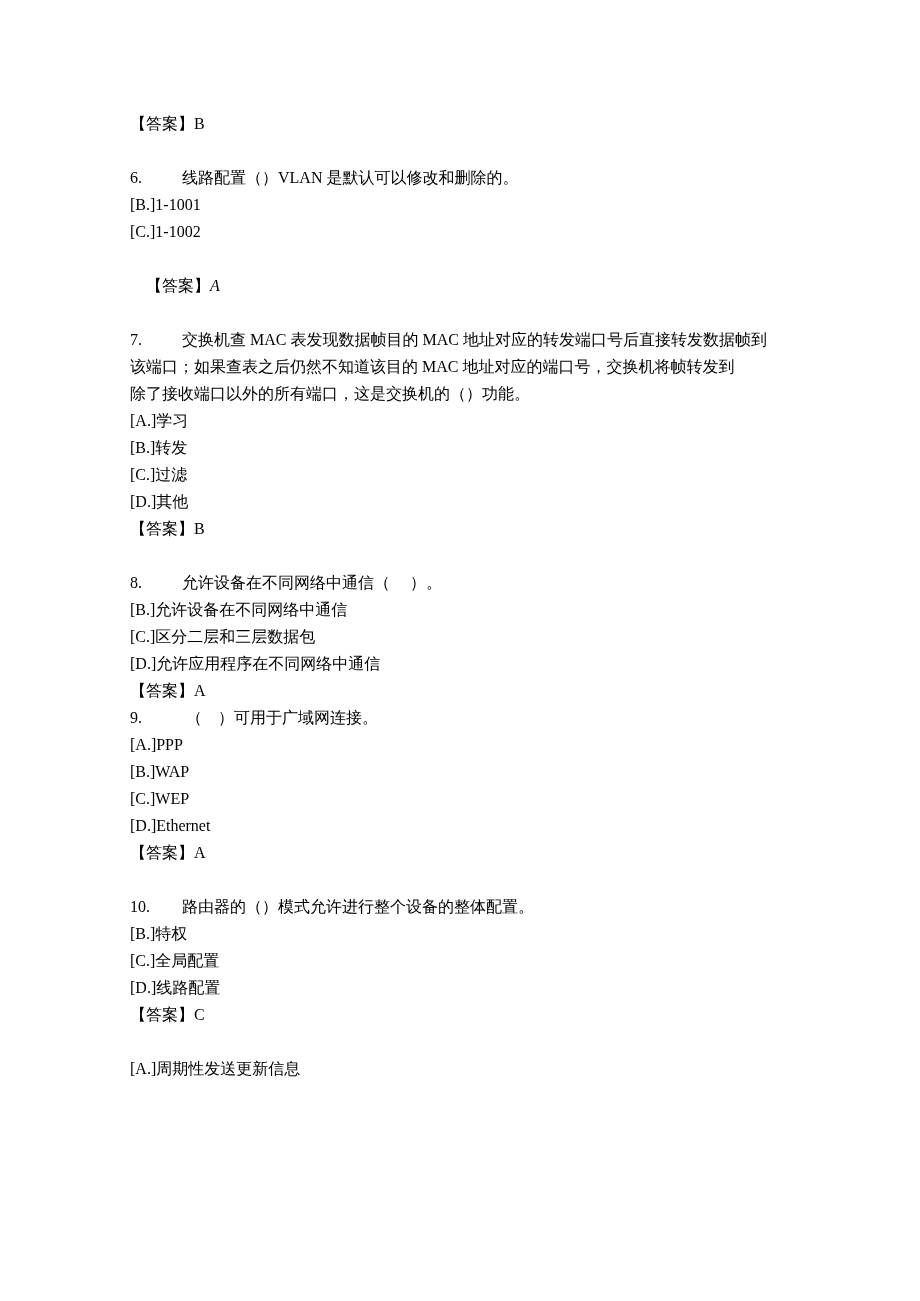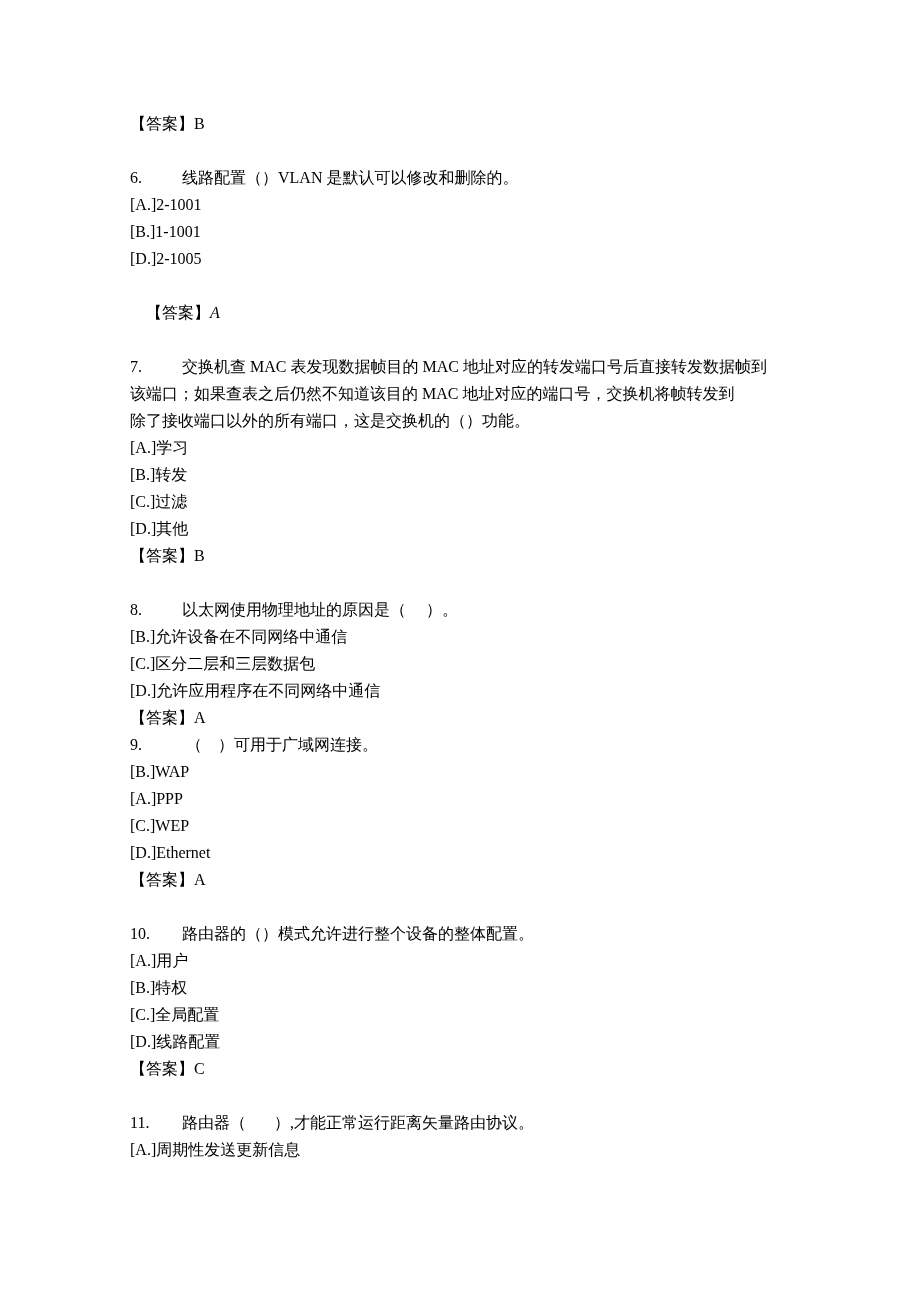--- a/index.html
+++ b/index.html
@@ -40,70 +40,64 @@
 
 <div class="page">
 
   <div class="line">【答案】B</div>
   <div class="blank"></div>
 
   <div class="line q-start">
     <span class="q-num">6. </span>
     <span>线路配置（）VLAN 是默认可以修改和删除的。</span>
   </div>
-  <div class="line">[A.]2-1001</div>
   <div class="line">[B.]1-1001</div>
-  <div class="line">[D.]2-1005</div>
+  <div class="line">[C.]1-1002</div>
   <div class="line">
     <span>【答案】</span><span class="ital">A</span>
   </div>
 
   <div class="line q-start">
     <span class="q-num">7. </span>
     <span>交换机查 MAC 表发现数据帧目的 MAC 地址对应的转发端口号后直接转发数据帧到</span>
   </div>
   <div class="line">该端口；如果查表之后仍然不知道该目的 MAC 地址对应的端口号，交换机将帧转发到</div>
   <div class="line">除了接收端口以外的所有端口，这是交换机的（）功能。</div>
   <div class="line">[A.]学习</div>
   <div class="line">[B.]转发</div>
   <div class="line">[C.]过滤</div>
   <div class="line">[D.]其他</div>
   <div class="line">【答案】B</div>
   <div class="blank"></div>
 
   <div class="line q-start">
     <span class="q-num">8. </span>
-    <span>以太网使用物理地址的原因是（     ）。</span>
+    <span>允许设备在不同网络中通信（     ）。</span>
   </div>
   <div class="line">[B.]允许设备在不同网络中通信</div>
   <div class="line">[C.]区分二层和三层数据包</div>
   <div class="line">[D.]允许应用程序在不同网络中通信</div>
   <div class="line">【答案】A</div>
 
   <div class="line q-start">
     <span class="q-num">9. </span>
     <span> （    ）可用于广域网连接。</span>
   </div>
+  <div class="line">[A.]PPP</div>
   <div class="line">[B.]WAP</div>
-  <div class="line">[A.]PPP</div>
   <div class="line">[C.]WEP</div>
   <div class="line">[D.]Ethernet</div>
   <div class="line">【答案】A</div>
   <div class="blank"></div>
 
   <div class="line q-start">
     <span class="q-num">10. </span>
     <span>路由器的（）模式允许进行整个设备的整体配置。</span>
   </div>
-  <div class="line">[A.]用户</div>
   <div class="line">[B.]特权</div>
   <div class="line">[C.]全局配置</div>
   <div class="line">[D.]线路配置</div>
   <div class="line">【答案】C</div>
   <div class="blank"></div>
 
-  <div class="line q-start">
-    <span class="q-num">11. </span>
-    <span>路由器（       ）,才能正常运行距离矢量路由协议。</span>
-  </div>
   <div class="line">[A.]周期性发送更新信息</div>
 
 </div>
 
 </body></html>

